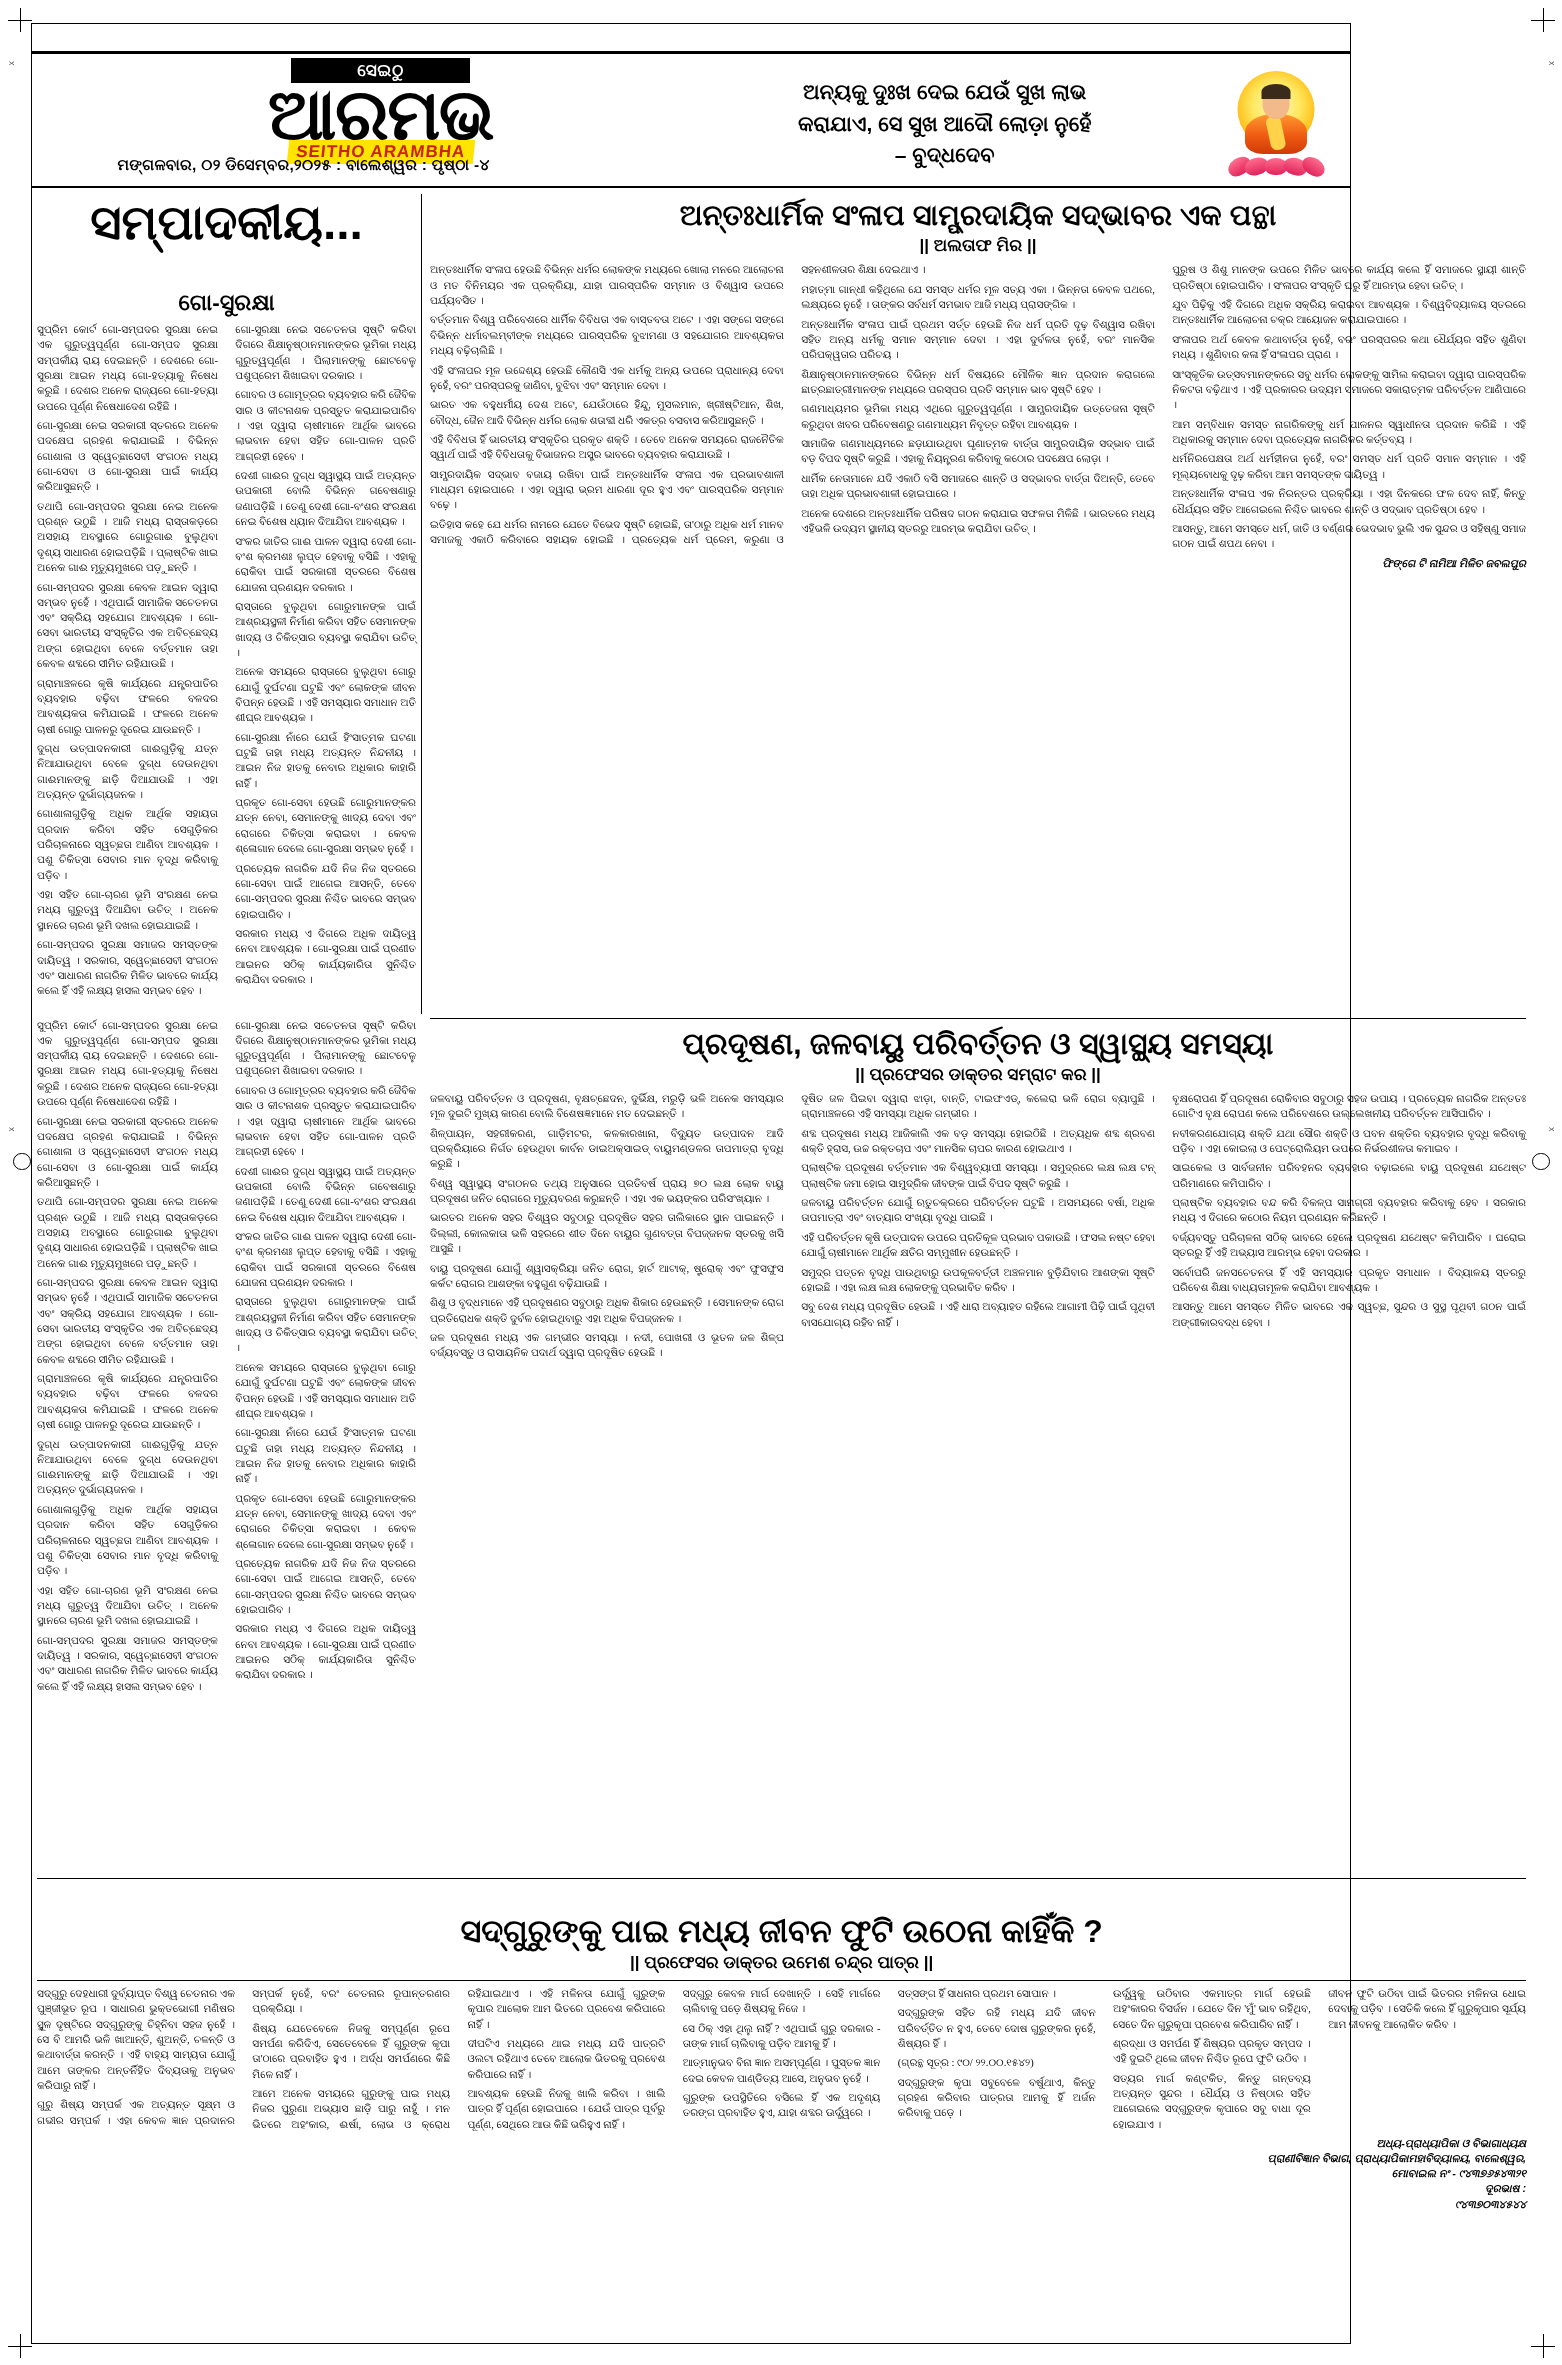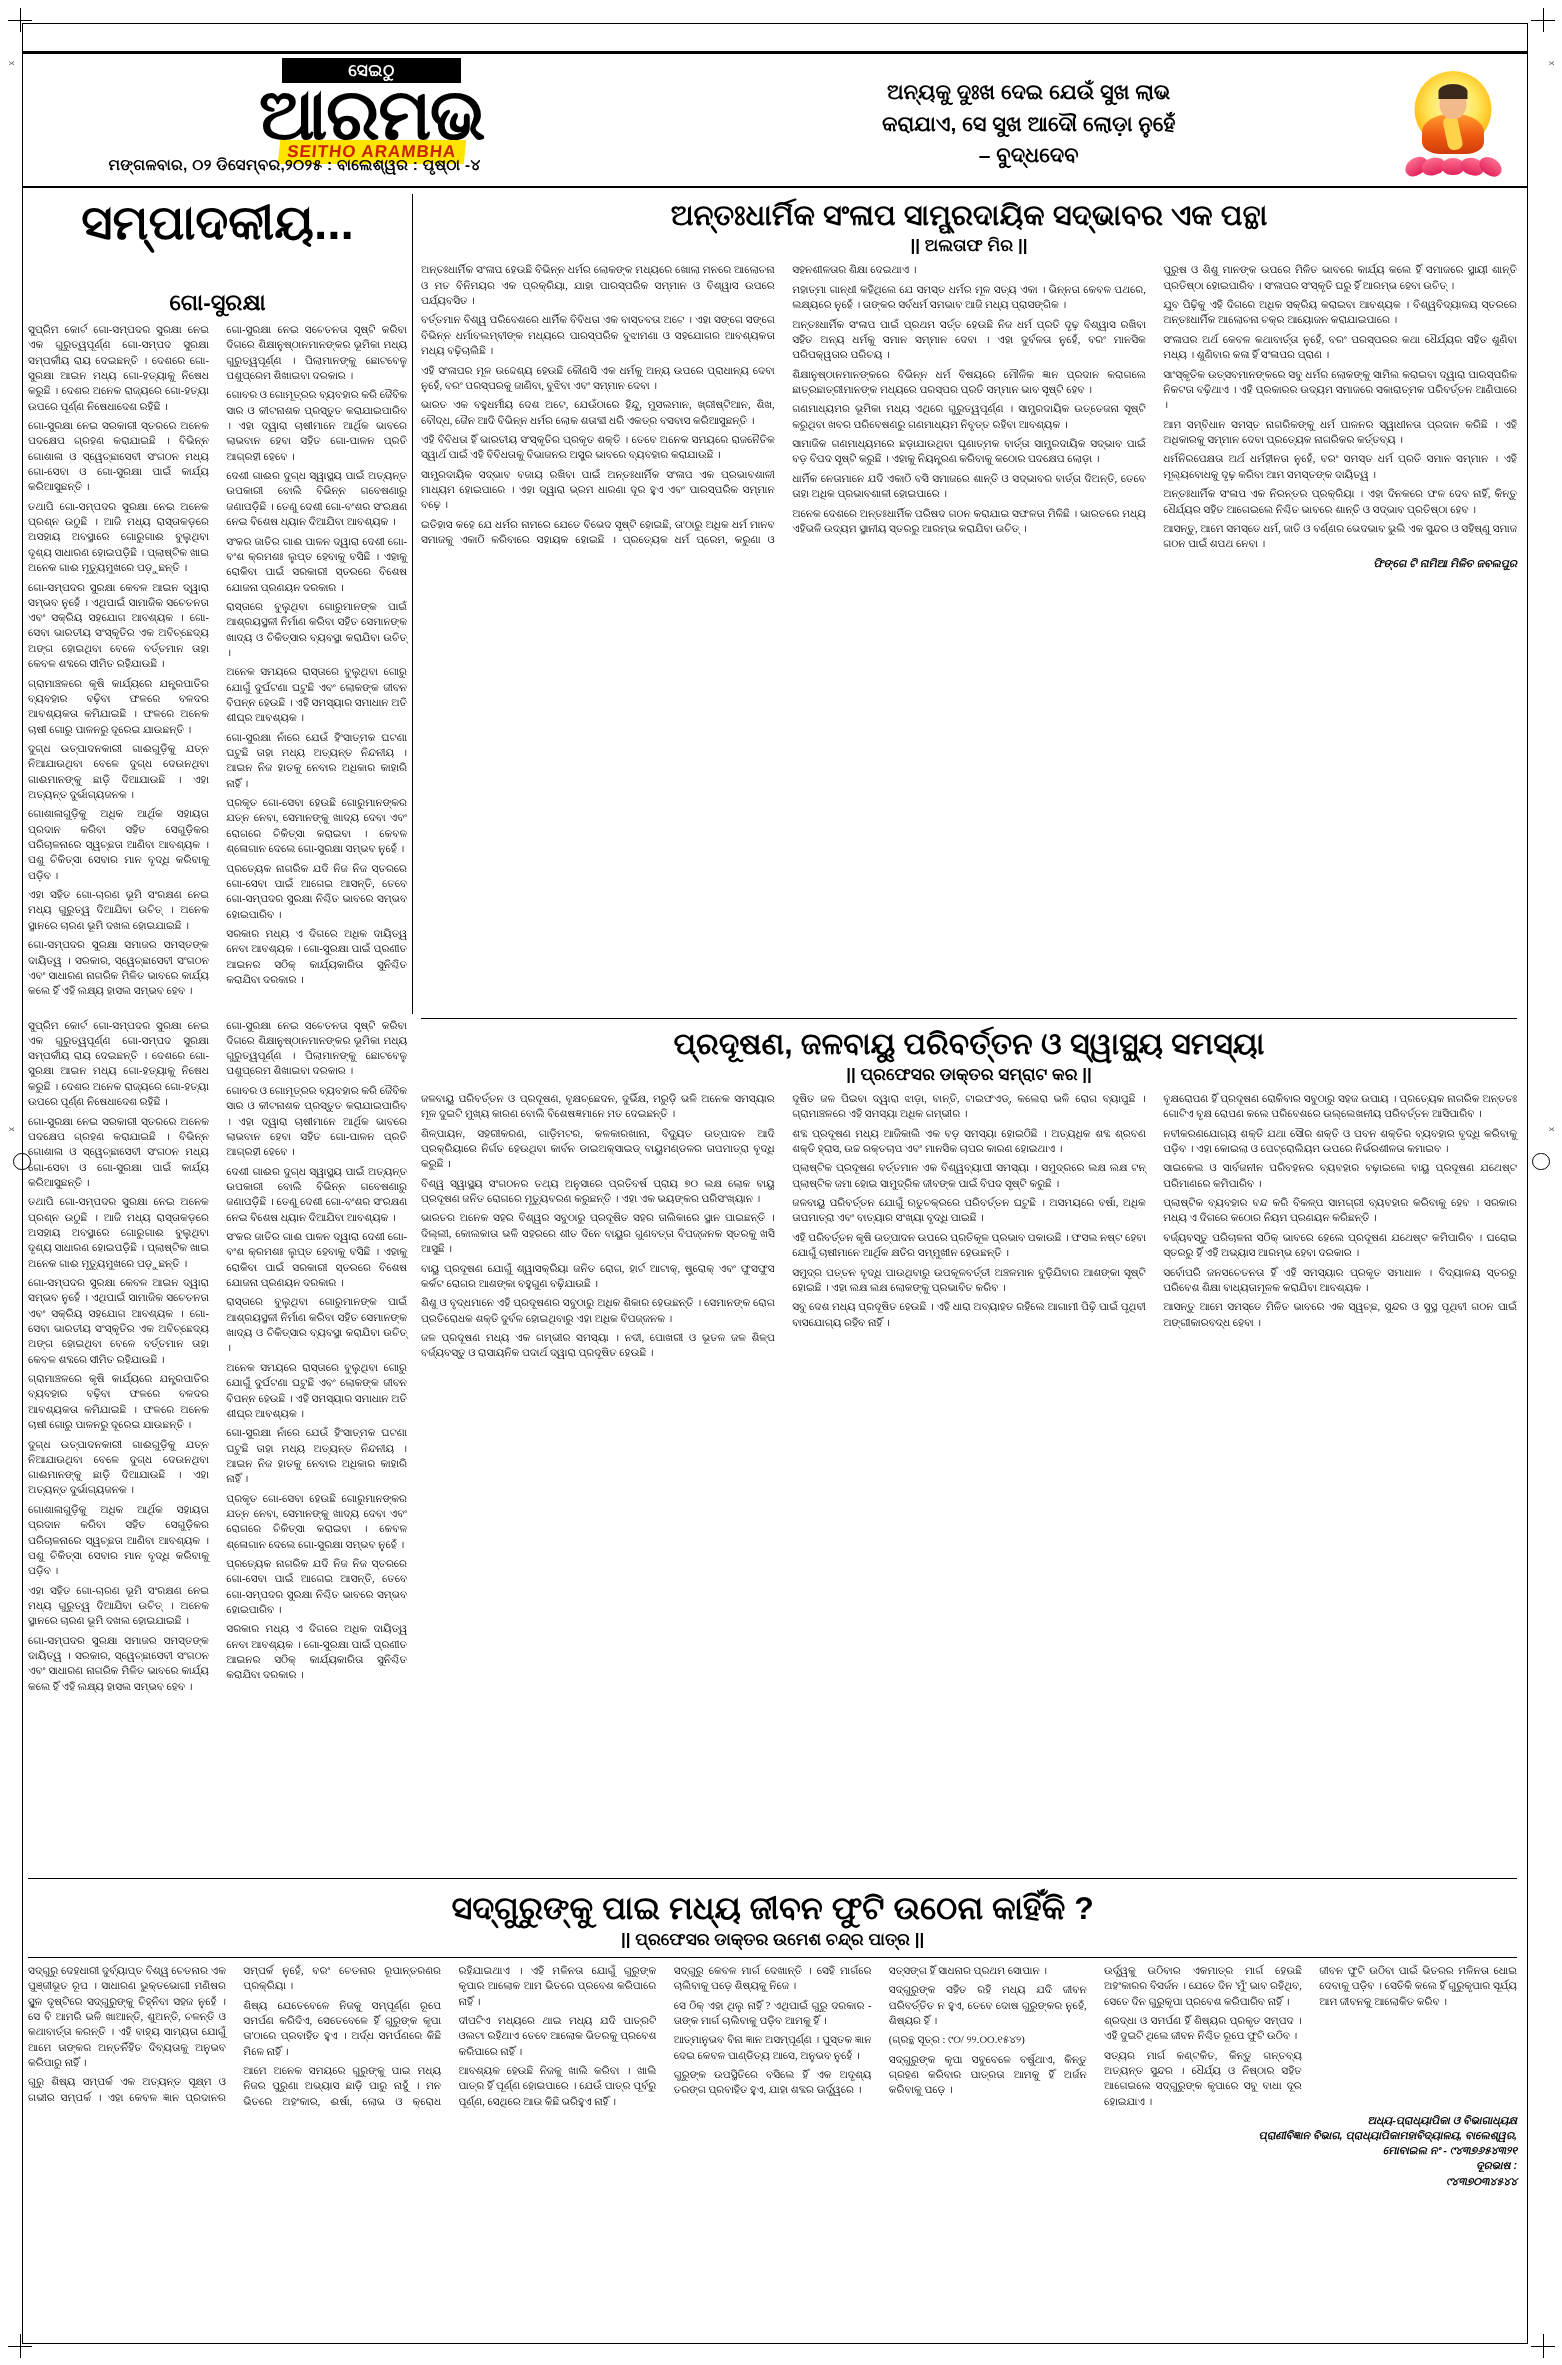--- a/index.html
+++ b/index.html
@@ -52,23 +52,23 @@
     color: #222;
     font-family: "Liberation Sans", sans-serif;
   }
   .side-tick.vert {
     writing-mode: vertical-rl;
   }
 
   
   .sheet {
     position: absolute;
-    left: 22px;
+    left: 31px;
     top: 22.5px;
-    width: 1506px;
+    width: 1320px;
     height: 2321px;
     border: 0.5px solid #000;
     box-sizing: border-box;
   }
 
   
   .masthead {
     position: relative;
     height: 164px;
     border-bottom: 2.6px solid #000;
@@ -464,21 +464,21 @@
             <p>ଅନେକ ସମୟରେ ରାସ୍ତାରେ ବୁଲୁଥିବା ଗୋରୁ ଯୋଗୁଁ ଦୁର୍ଘଟଣା ଘଟୁଛି ଏବଂ ଲୋକଙ୍କ ଜୀବନ ବିପନ୍ନ ହେଉଛି । ଏହି ସମସ୍ୟାର ସମାଧାନ ଅତି ଶୀଘ୍ର ଆବଶ୍ୟକ ।</p>
             <p>ଗୋ-ସୁରକ୍ଷା ନାଁରେ ଯେଉଁ ହିଂସାତ୍ମକ ଘଟଣା ଘଟୁଛି ତାହା ମଧ୍ୟ ଅତ୍ୟନ୍ତ ନିନ୍ଦନୀୟ । ଆଇନ ନିଜ ହାତକୁ ନେବାର ଅଧିକାର କାହାରି ନାହିଁ ।</p>
             <p>ପ୍ରକୃତ ଗୋ-ସେବା ହେଉଛି ଗୋରୁମାନଙ୍କର ଯତ୍ନ ନେବା, ସେମାନଙ୍କୁ ଖାଦ୍ୟ ଦେବା ଏବଂ ରୋଗରେ ଚିକିତ୍ସା କରାଇବା । କେବଳ ଶ୍ଳୋଗାନ ଦେଲେ ଗୋ-ସୁରକ୍ଷା ସମ୍ଭବ ନୁହେଁ ।</p>
             <p>ପ୍ରତ୍ୟେକ ନାଗରିକ ଯଦି ନିଜ ନିଜ ସ୍ତରରେ ଗୋ-ସେବା ପାଇଁ ଆଗେଇ ଆସନ୍ତି, ତେବେ ଗୋ-ସମ୍ପଦର ସୁରକ୍ଷା ନିଶ୍ଚିତ ଭାବରେ ସମ୍ଭବ ହୋଇପାରିବ ।</p>
             <p>ସରକାର ମଧ୍ୟ ଏ ଦିଗରେ ଅଧିକ ଦାୟିତ୍ୱ ନେବା ଆବଶ୍ୟକ । ଗୋ-ସୁରକ୍ଷା ପାଇଁ ପ୍ରଣୀତ ଆଇନର ସଠିକ୍ କାର୍ଯ୍ୟକାରିତା ସୁନିଶ୍ଚିତ କରାଯିବା ଦରକାର ।</p>
           </div>
       </div>
 
       <div class="region" style="left:5.1px; top:1690px; right:5.1px; width:1489px; height:615px;">
         <div class="hline" style="top:0;"></div>
-        <div style="padding-top:3px;">
+        <div style="padding-top:13px;margin-top:13px;">
           <div class="hl-mid" style="font-size:32px;">ସଦ୍‌ଗୁରୁଙ୍କୁ ପାଇ ମଧ୍ୟ ଜୀବନ ଫୁଟି ଉଠେନା କାହିଁକି ?</div>
           <div class="byline">|| ପ୍ରଫେସର ଡାକ୍ତର ଉମେଶ ଚନ୍ଦ୍ର ପାତ୍ର ||</div>
         </div>
         <div class="hline thin" style="position:relative; top:0; margin:1px 0 5.1px 0;"></div>
         <div class="cols" style="column-count:7;" id="bottom-cols">
             <p>ସଦ୍‌ଗୁରୁ ଦେହଧାରୀ ଦୁର୍ବ୍ୟାପ୍ତ ବିଶ୍ୱ ଚେତନାର ଏକ ପୁଞ୍ଜୀଭୂତ ରୂପ । ସାଧାରଣ ଭୁକ୍ତଭୋଗୀ ମଣିଷର ସ୍ଥୂଳ ଦୃଷ୍ଟିରେ ସଦ୍‌ଗୁରୁଙ୍କୁ ଚିହ୍ନିବା ସହଜ ନୁହେଁ । ସେ ବି ଆମରି ଭଳି ଖାଆନ୍ତି, ଶୁଅନ୍ତି, ଚଳନ୍ତି ଓ କଥାବାର୍ତ୍ତା କରନ୍ତି । ଏହି ବାହ୍ୟ ସାମ୍ୟତା ଯୋଗୁଁ ଆମେ ତାଙ୍କର ଅନ୍ତର୍ନିହିତ ଦିବ୍ୟତାକୁ ଅନୁଭବ କରିପାରୁ ନାହିଁ ।</p>
             <p>ଗୁରୁ ଶିଷ୍ୟ ସମ୍ପର୍କ ଏକ ଅତ୍ୟନ୍ତ ସୂକ୍ଷ୍ମ ଓ ଗଭୀର ସମ୍ପର୍କ । ଏହା କେବଳ ଜ୍ଞାନ ପ୍ରଦାନର ସମ୍ପର୍କ ନୁହେଁ, ବରଂ ଚେତନାର ରୂପାନ୍ତରଣର ପ୍ରକ୍ରିୟା ।</p>
             <p>ଶିଷ୍ୟ ଯେତେବେଳେ ନିଜକୁ ସମ୍ପୂର୍ଣ୍ଣ ରୂପେ ସମର୍ପଣ କରିଦିଏ, ସେତେବେଳେ ହିଁ ଗୁରୁଙ୍କ କୃପା ତା'ଠାରେ ପ୍ରବାହିତ ହୁଏ । ଅର୍ଦ୍ଧ ସମର୍ପଣରେ କିଛି ମିଳେ ନାହିଁ ।</p>
             <p>ଆମେ ଅନେକ ସମୟରେ ଗୁରୁଙ୍କୁ ପାଇ ମଧ୍ୟ ନିଜର ପୁରୁଣା ଅଭ୍ୟାସ ଛାଡ଼ି ପାରୁ ନାହୁଁ । ମନ ଭିତରେ ଅହଂକାର, ଈର୍ଷା, ଲୋଭ ଓ କ୍ରୋଧ ରହିଯାଇଥାଏ । ଏହି ମଳିନତା ଯୋଗୁଁ ଗୁରୁଙ୍କ କୃପାର ଆଲୋକ ଆମ ଭିତରେ ପ୍ରବେଶ କରିପାରେ ନାହିଁ ।</p>
             <p>ଦୀପଟିଏ ମଧ୍ୟରେ ଥାଇ ମଧ୍ୟ ଯଦି ପାତ୍ରଟି ଓଲଟା ରହିଥାଏ ତେବେ ଆଲୋକ ଭିତରକୁ ପ୍ରବେଶ କରିପାରେ ନାହିଁ ।</p>

